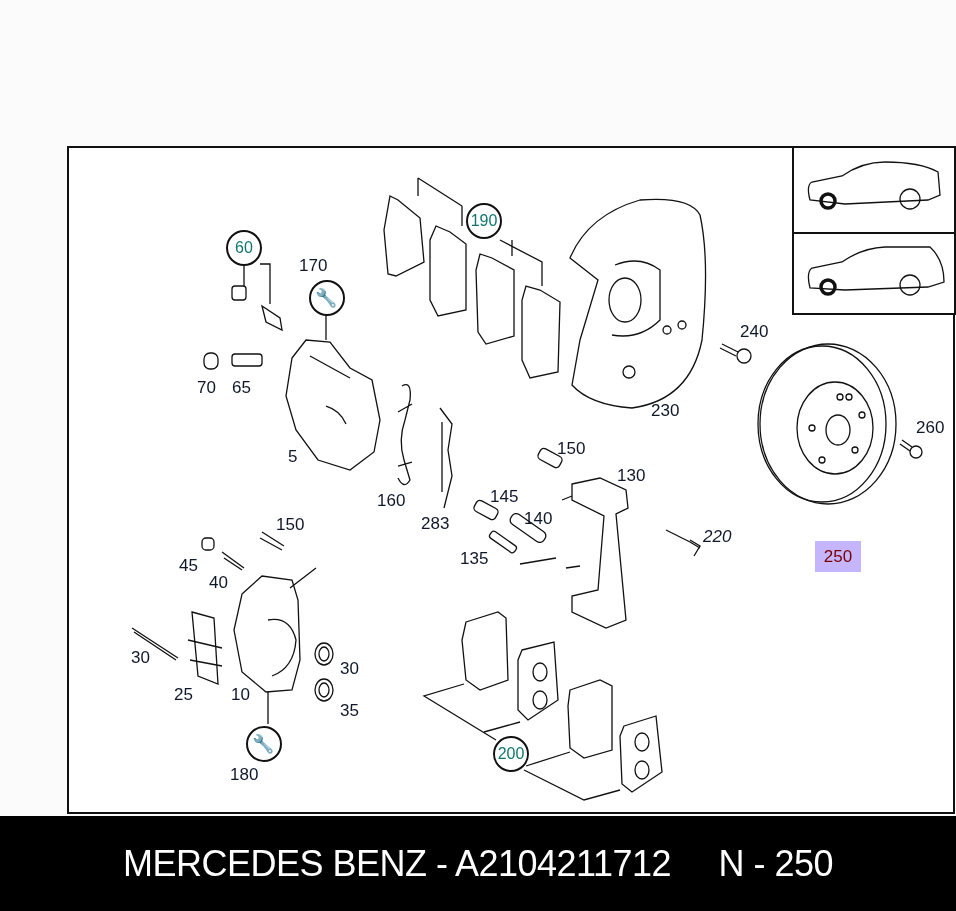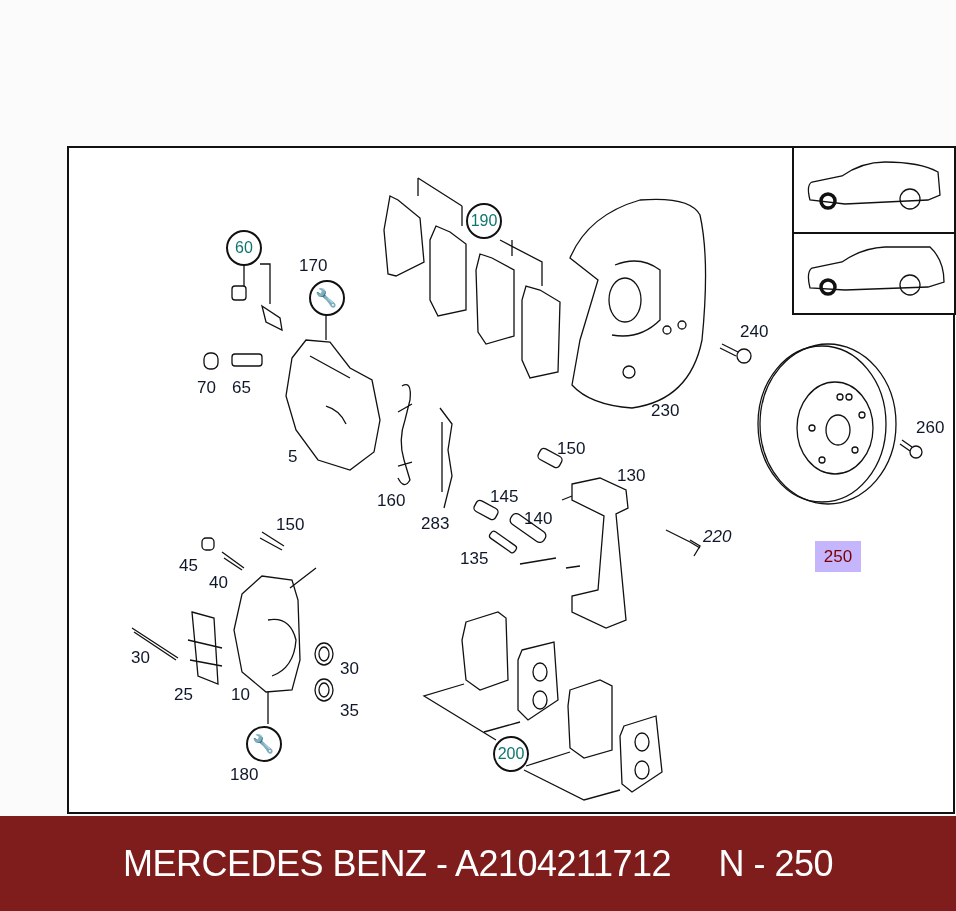--- a/index.html
+++ b/index.html
@@ -10,21 +10,21 @@
   .inset { position:absolute; left:792px; top:146px; width:164px; height:169px;
            border:2px solid #111; box-sizing:border-box; background:#fff; }
   .inset-divider { position:absolute; left:0; top:84px; width:100%; height:0; border-top:2px solid #111; }
   .diagram { position:absolute; left:0; top:0; width:956px; height:911px; }
   .lbl { position:absolute; font-size:17px; color:#0f172a; line-height:1; white-space:nowrap; }
   .circ { position:absolute; width:36px; height:36px; border:2px solid #111; border-radius:50%;
           background:#fff; box-sizing:border-box; display:flex; align-items:center; justify-content:center;
           font-size:16px; color:#0f766e; }
   .hl { position:absolute; left:815px; top:509px; width:46px; height:31px; background:#c4b5fd;
         display:flex; align-items:center; justify-content:center; font-size:17px; color:#7a0000;margin-top:32px; }
-  .footer { position:absolute; left:0; top:816px; width:956px; height:95px; background:#7f1d1d;
+  .footer { position:absolute; left:0; top:816px; width:956px; height:95px; background:#000000;
             display:flex; align-items:center; justify-content:center; }
   .footer-text { color:#ffffff; font-size:36px; letter-spacing:-0.5px; white-space:pre; }
 </style>
 </head>
 <body>
 
 <div class="frame"></div>
 
 <div class="inset">
   <div class="inset-divider"></div>

